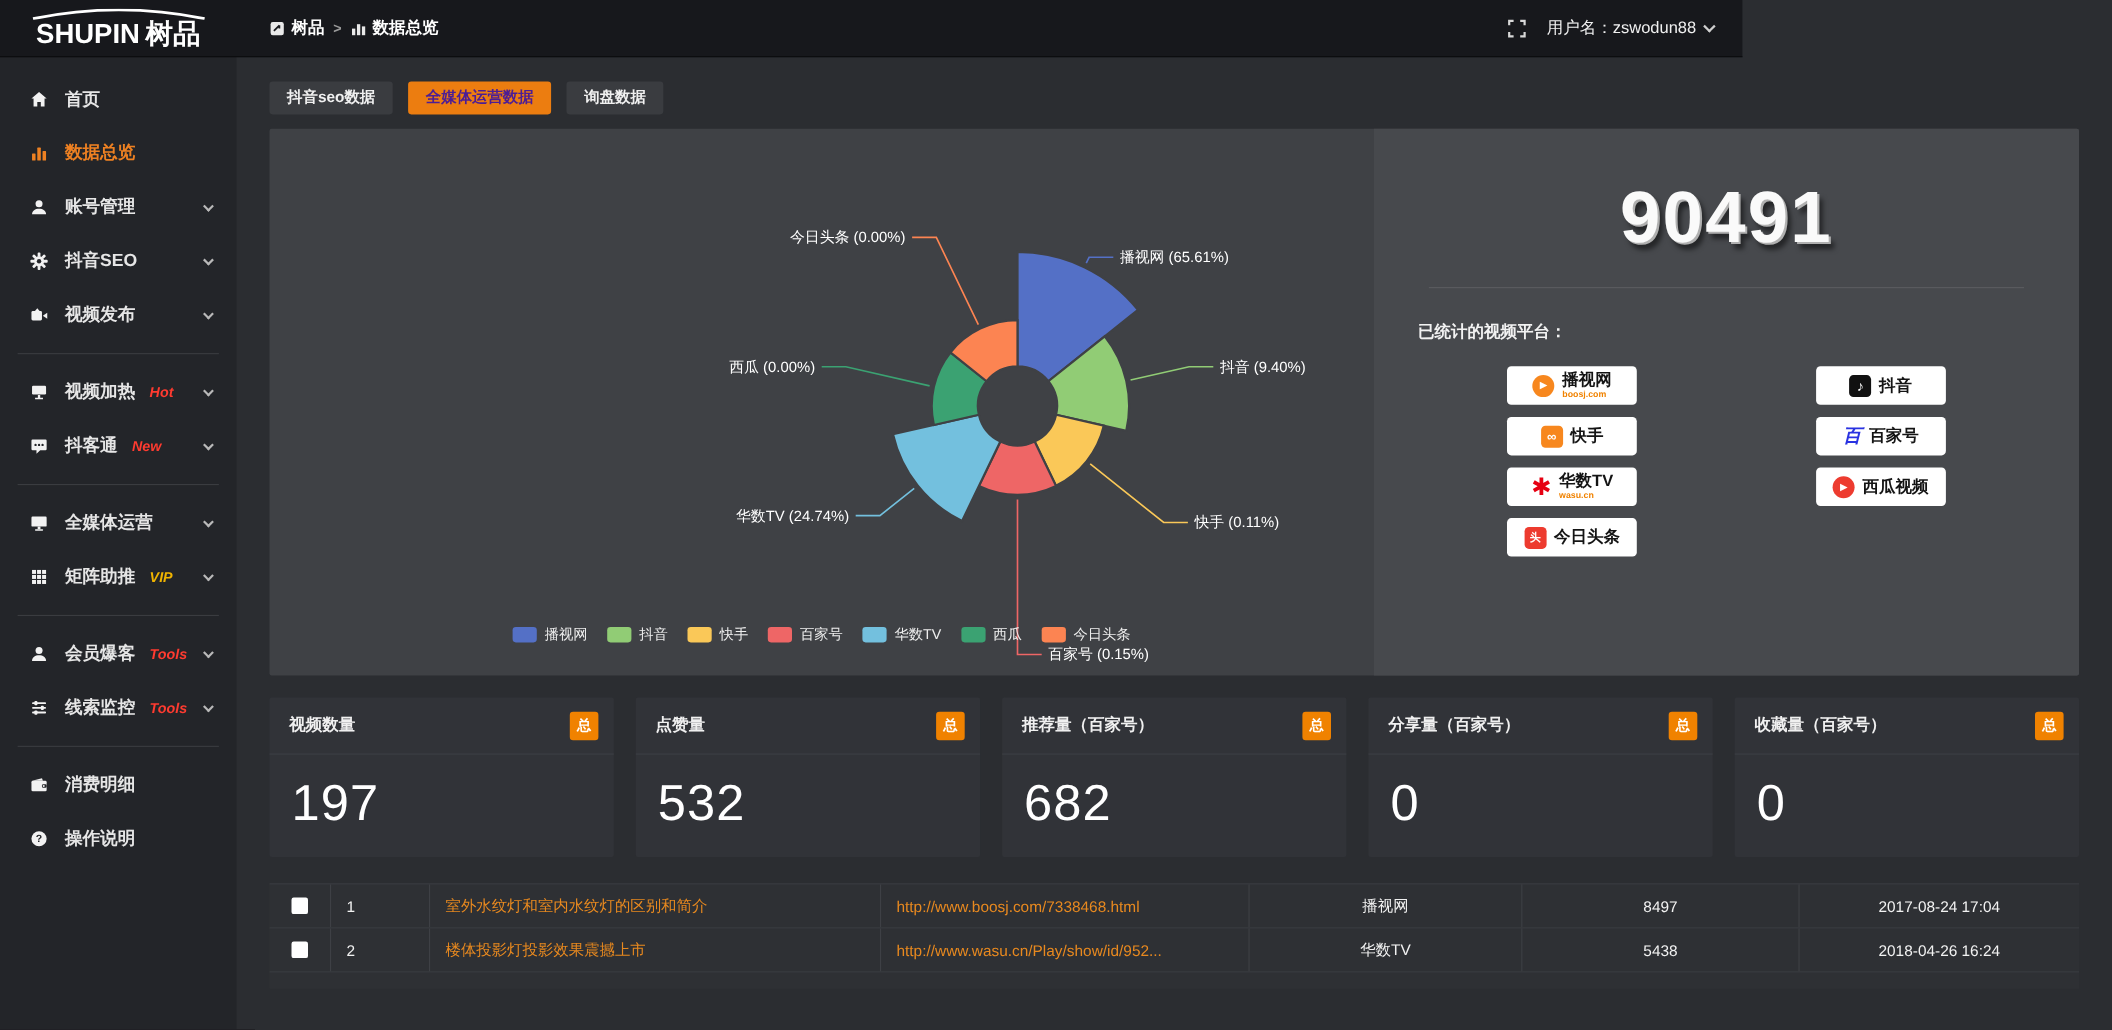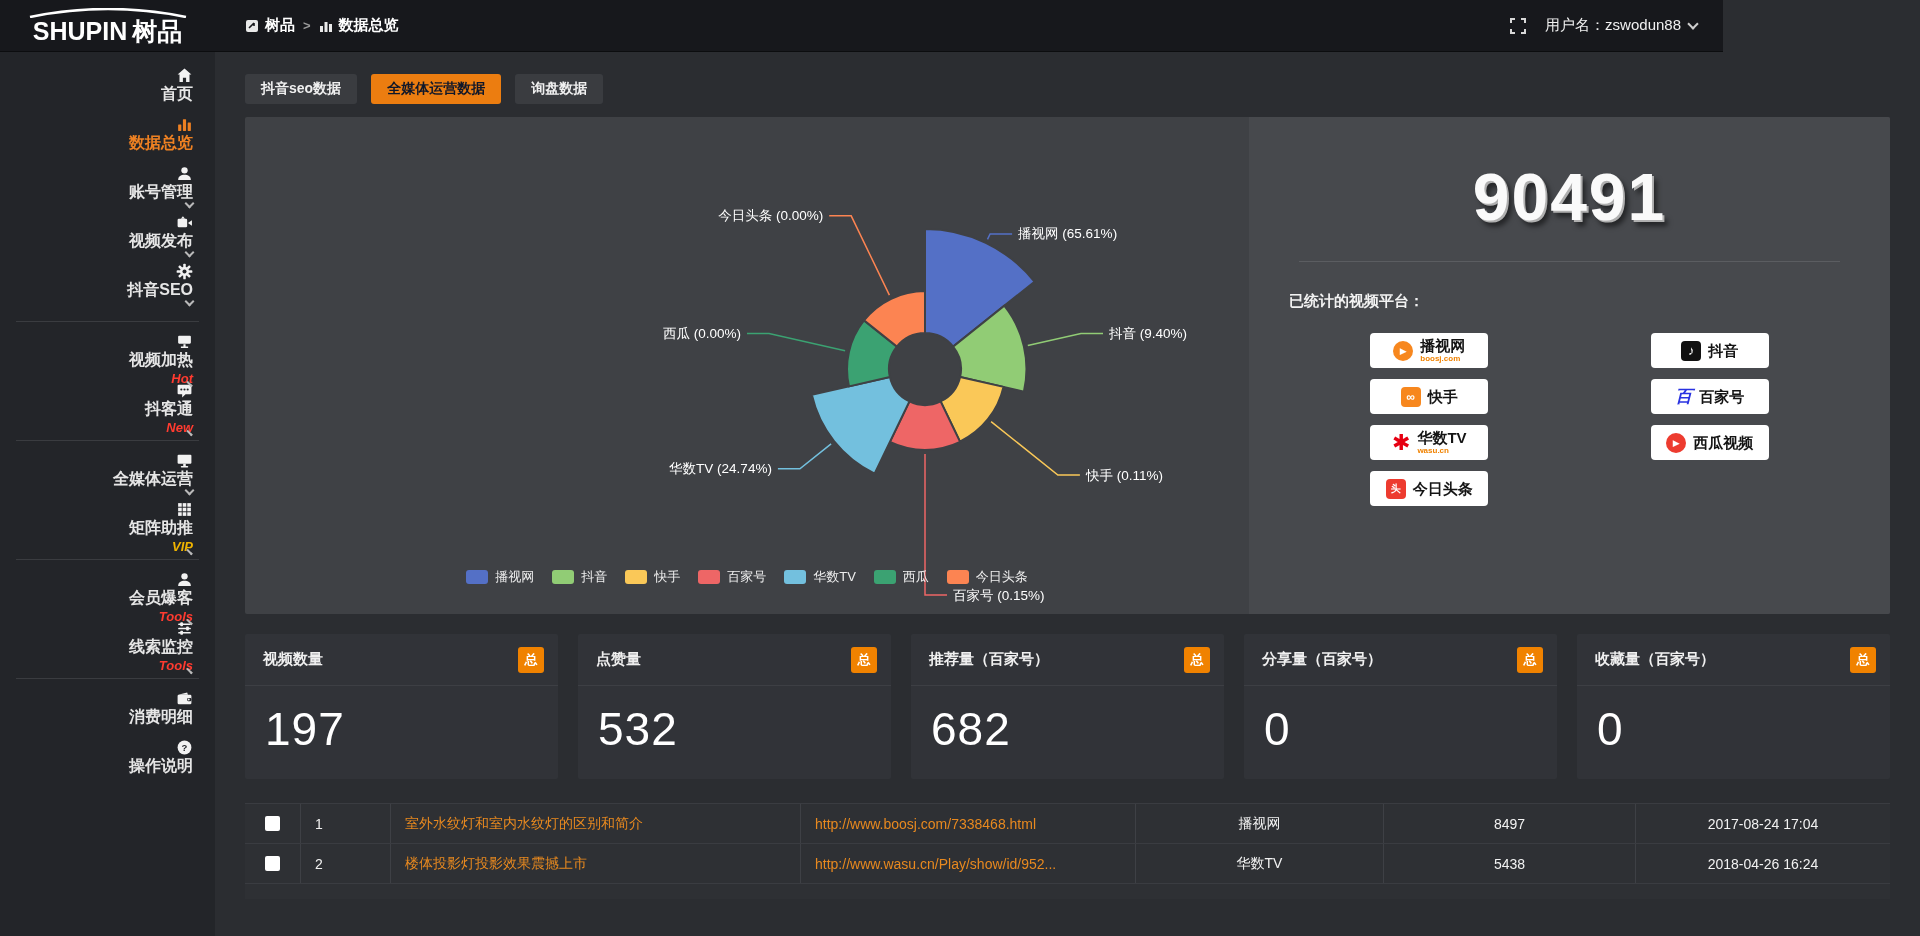--- a/index.html
+++ b/index.html
@@ -1,53 +1,53 @@
 <!DOCTYPE html>
 <html><head>
 <meta charset="utf-8">
 <style>
   html,body{margin:0;padding:0;background:#1b1d20;}
   *{box-sizing:border-box;}
   .app{position:relative;width:1920px;height:936px;overflow:hidden;
        font-family:"Liberation Sans","DejaVu Sans",sans-serif;color:#e8e8e8;background:#2b2d31;}
 
   
-  .topbar{position:absolute;left:0;top:0;width:1723px;height:52px;background:#17181c;
+  .topbar{position:absolute;left:0;top:0;width:1584px;height:52px;background:#17181c;
           display:flex;align-items:center;border-bottom:1px solid #0c0d0f;z-index:5;}
   .logo{width:215px;display:flex;flex-direction:column;align-items:center;justify-content:center;}
   .logo-arc{display:block;margin-bottom:1px;}
   .logo-text{font-weight:800;font-size:25px;color:#fff;letter-spacing:0;line-height:1;white-space:nowrap;}
   .logo-text .cn{margin-left:5px;}
   .crumbs{display:flex;align-items:center;margin-left:30px;font-size:15px;font-weight:700;color:#fff;gap:8px;}
   .crumb{display:flex;align-items:center;gap:6px;}
   .crumb-sep{color:#9a9a9a;font-size:13px;}
   .top-right{margin-left:auto;display:flex;align-items:center;gap:18px;padding-right:26px;font-size:15px;color:#f0f0f0;}
   .fs-icon svg{display:block;}
   .caret{width:8px;height:8px;border-right:2px solid #cfcfcf;border-bottom:2px solid #cfcfcf;
          transform:rotate(45deg);margin-top:-4px;}
 
   
   .sidebar{position:absolute;left:0;top:52px;width:215px;height:884px;background:#232529;padding-top:14px;}
-  .s-item{height:49px;display:flex;align-items:flex-end;padding:0 22px 0 26px;cursor:pointer;color:#e6e6e6;flex-direction:column;}
+  .s-item{height:49px;display:flex;align-items:center;padding:0 22px 0 26px;cursor:pointer;color:#e6e6e6;}
   .s-icn{width:18px;height:18px;display:flex;align-items:center;justify-content:center;color:#f2f2f2;flex:0 0 18px;}
   .s-icn svg{display:block;}
   .s-label{margin-left:15px;font-size:16px;font-weight:600;}
   .s-badge{margin-left:13px;font-size:13px;font-weight:800;font-style:italic;}
   .s-chev{margin-left:auto;width:7px;height:7px;border-right:2px solid #b9b9b9;border-bottom:2px solid #b9b9b9;
           transform:rotate(45deg);margin-top:-3px;}
   .s-item.active{color:#ee8122;}
   .s-item.active .s-icn{color:#ee8122;}
   .s-div{height:1px;background:#3a3c40;margin:10px 16px;}
 
   
   .content{position:absolute;left:215px;top:52px;width:1705px;height:884px;padding:0 30px;}
   .tabs{display:flex;gap:14px;margin-top:22px;}
   .tab{height:30px;padding:0 16px;display:flex;align-items:center;border-radius:3px;
        background:#3a3c40;color:#f0f0f0;font-size:14px;font-weight:700;cursor:pointer;}
-  .tab.active{background:#ec7d10;color:#0f172a;}
+  .tab.active{background:#ec7d10;color:#4c1d95;}
 
   
   .panel{position:relative;margin-top:13px;height:497px;background:#3f4145;border-radius:2px;}
   .pie-wrap{position:absolute;left:0;top:0;width:1004px;height:497px;}
   .pie-wrap svg{position:absolute;left:0;top:0;}
   .legend{position:absolute;left:0;bottom:28px;width:1004px;display:flex;justify-content:center;gap:18px;}
   .lg-item{display:flex;align-items:center;gap:7px;font-size:13px;color:#eee;cursor:pointer;}
   .lg-swatch{width:22px;height:14px;border-radius:3px;}
 
   
@@ -170,48 +170,48 @@
               <circle cx="8" cy="5" r="3"></circle>
               <path d="M2 14c0-3.2 2.7-4.8 6-4.8s6 1.6 6 4.8z"></path>
             </svg>
           </span>
           <span class="s-label">账号管理</span>
           <span class="s-chev"></span>
         </div>
         <div class="s-item">
           <span class="s-icn">
             <svg width="17" height="17" viewBox="0 0 16 16" fill="currentColor">
-              <rect x="1.5" y="4.5" width="9" height="8" rx="1.2"></rect>
-              <path d="M11.5 8.2l3.5-2.3v5.2l-3.5-2.3z"></path>
-              <path d="M4.5 4.5l2-2.5 2 2.5z"></path>
-            </svg>
-          </span>
-          <span class="s-label">视频发布</span>
-          <span class="s-chev"></span>
-        </div>
-        <div class="s-item">
-          <span class="s-icn">
-            <svg width="17" height="17" viewBox="0 0 16 16" fill="currentColor">
               <g transform="translate(8,8)">
                 <circle r="4.4"></circle>
                 <g>
                   <rect x="-1.2" y="-7.4" width="2.4" height="3.4" rx="0.8"></rect>
                   <rect x="-1.2" y="-7.4" width="2.4" height="3.4" rx="0.8" transform="rotate(45)"></rect>
                   <rect x="-1.2" y="-7.4" width="2.4" height="3.4" rx="0.8" transform="rotate(90)"></rect>
                   <rect x="-1.2" y="-7.4" width="2.4" height="3.4" rx="0.8" transform="rotate(135)"></rect>
                   <rect x="-1.2" y="-7.4" width="2.4" height="3.4" rx="0.8" transform="rotate(180)"></rect>
                   <rect x="-1.2" y="-7.4" width="2.4" height="3.4" rx="0.8" transform="rotate(225)"></rect>
                   <rect x="-1.2" y="-7.4" width="2.4" height="3.4" rx="0.8" transform="rotate(270)"></rect>
                   <rect x="-1.2" y="-7.4" width="2.4" height="3.4" rx="0.8" transform="rotate(315)"></rect>
                 </g>
                 <circle r="1.9" fill="#232529"></circle>
               </g>
             </svg>
           </span>
           <span class="s-label">抖音SEO</span>
+          <span class="s-chev"></span>
+        </div>
+        <div class="s-item">
+          <span class="s-icn">
+            <svg width="17" height="17" viewBox="0 0 16 16" fill="currentColor">
+              <rect x="1.5" y="4.5" width="9" height="8" rx="1.2"></rect>
+              <path d="M11.5 8.2l3.5-2.3v5.2l-3.5-2.3z"></path>
+              <path d="M4.5 4.5l2-2.5 2 2.5z"></path>
+            </svg>
+          </span>
+          <span class="s-label">视频发布</span>
           <span class="s-chev"></span>
         </div>
         <div class="s-div"></div>
         <div class="s-item">
           <span class="s-icn">
             <svg width="17" height="17" viewBox="0 0 16 16" fill="currentColor">
               <rect x="2" y="2.5" width="12" height="7.5" rx="1"></rect>
               <path d="M7 10.5h2v2.2h2.4v1.3H4.6v-1.3H7z"></path>
             </svg>
           </span>

